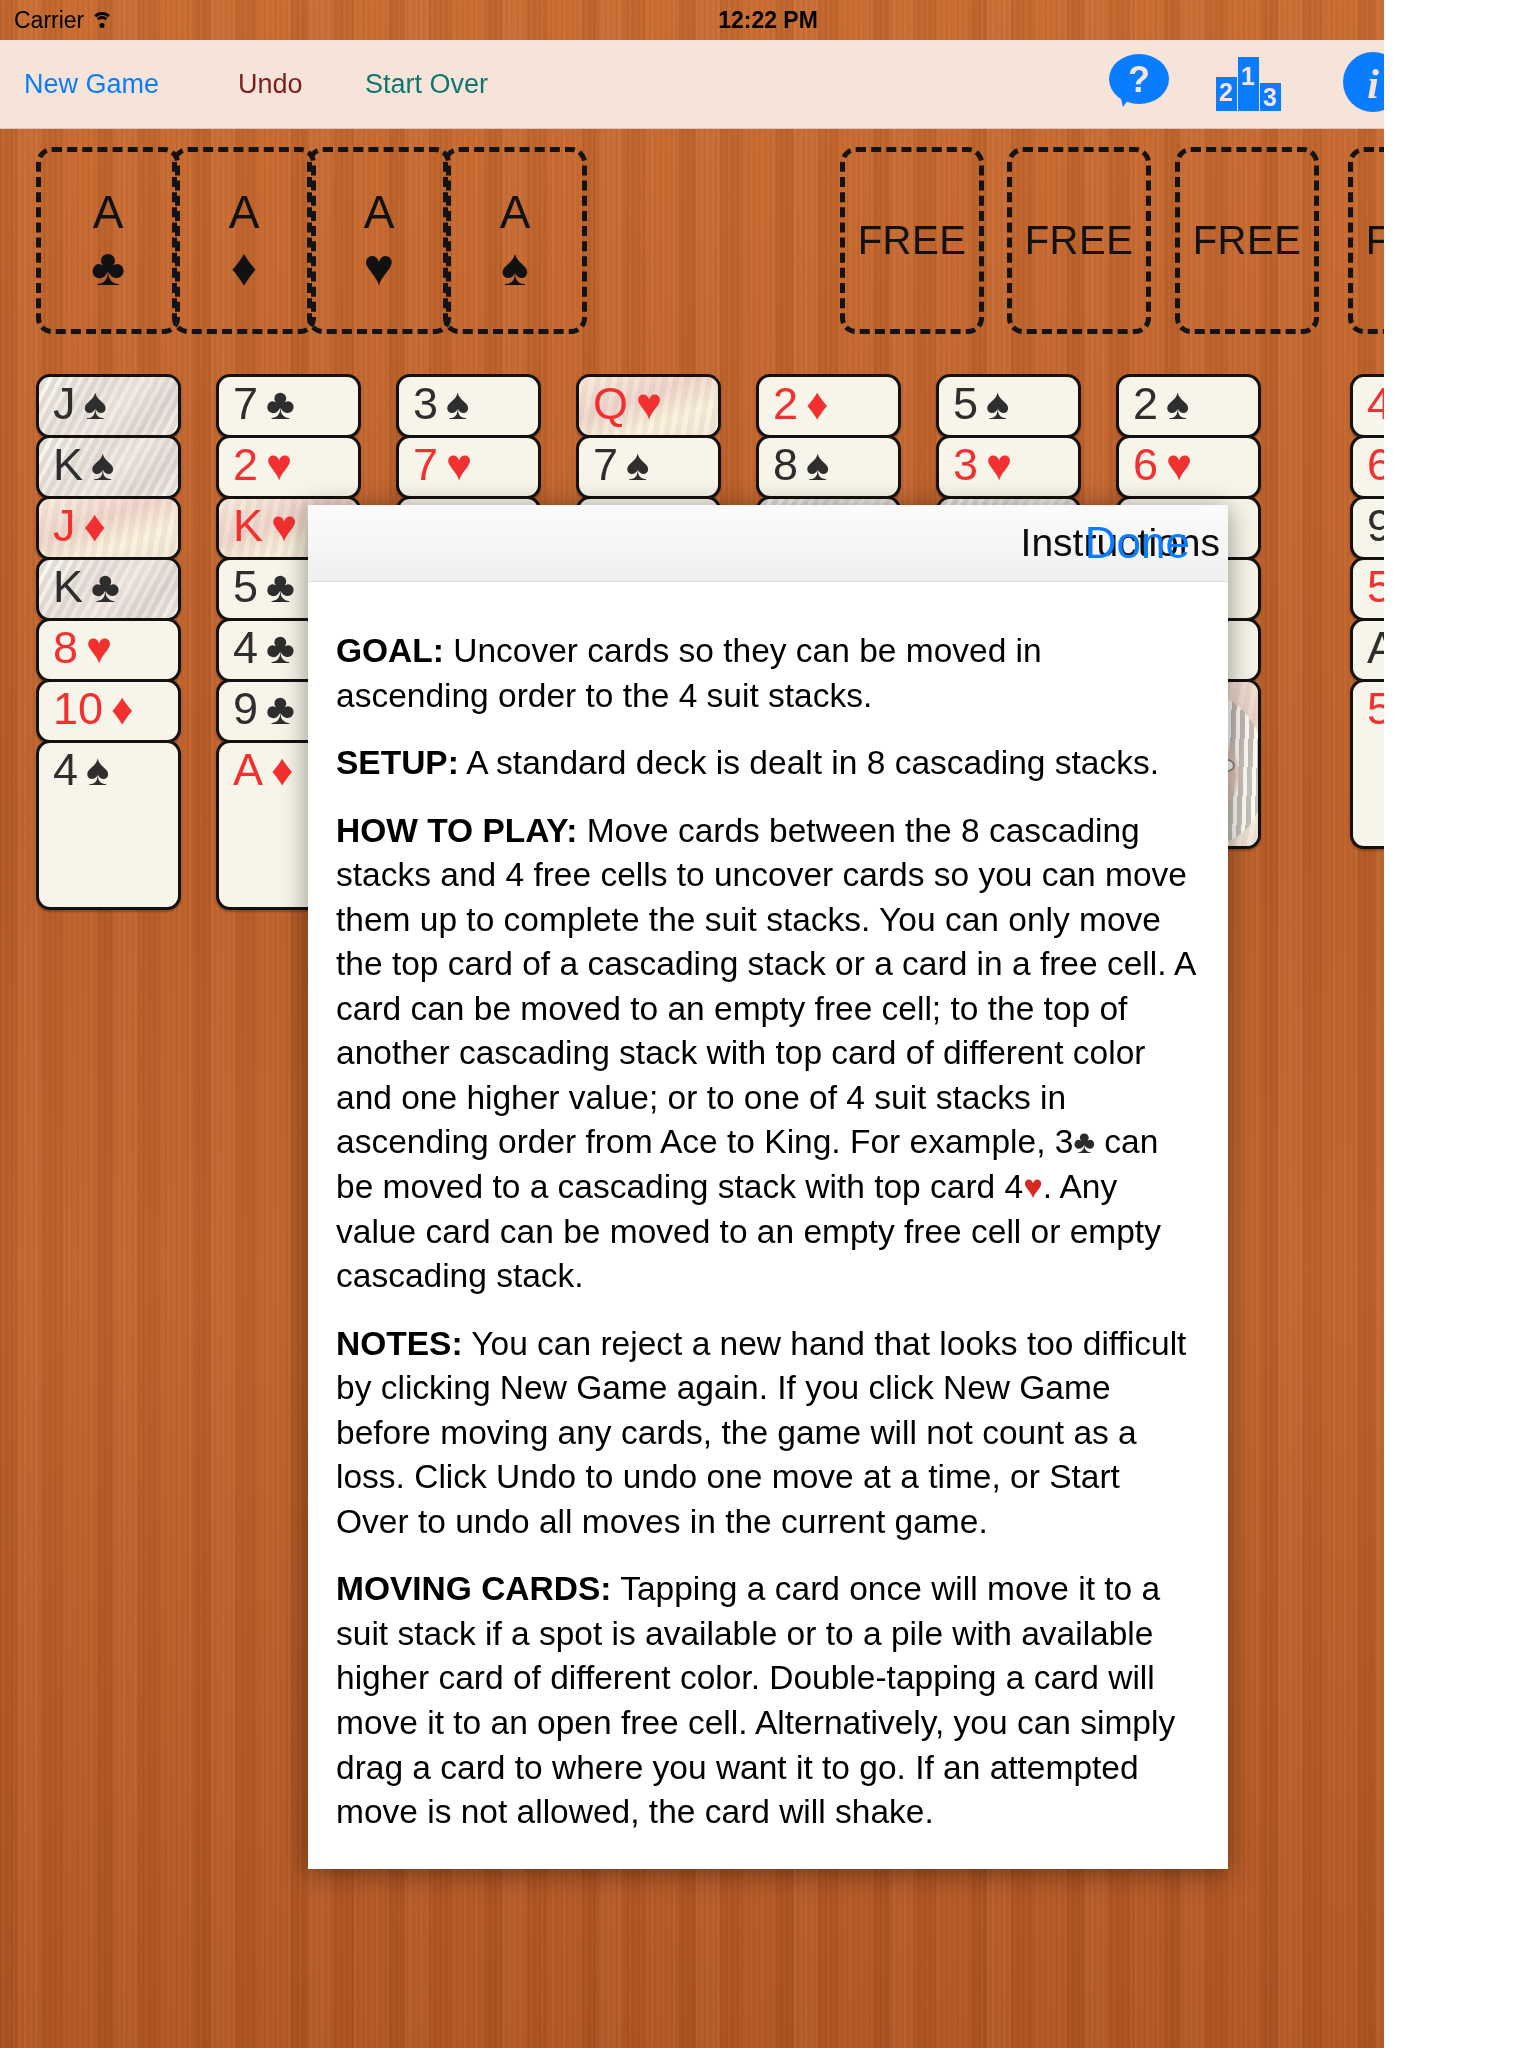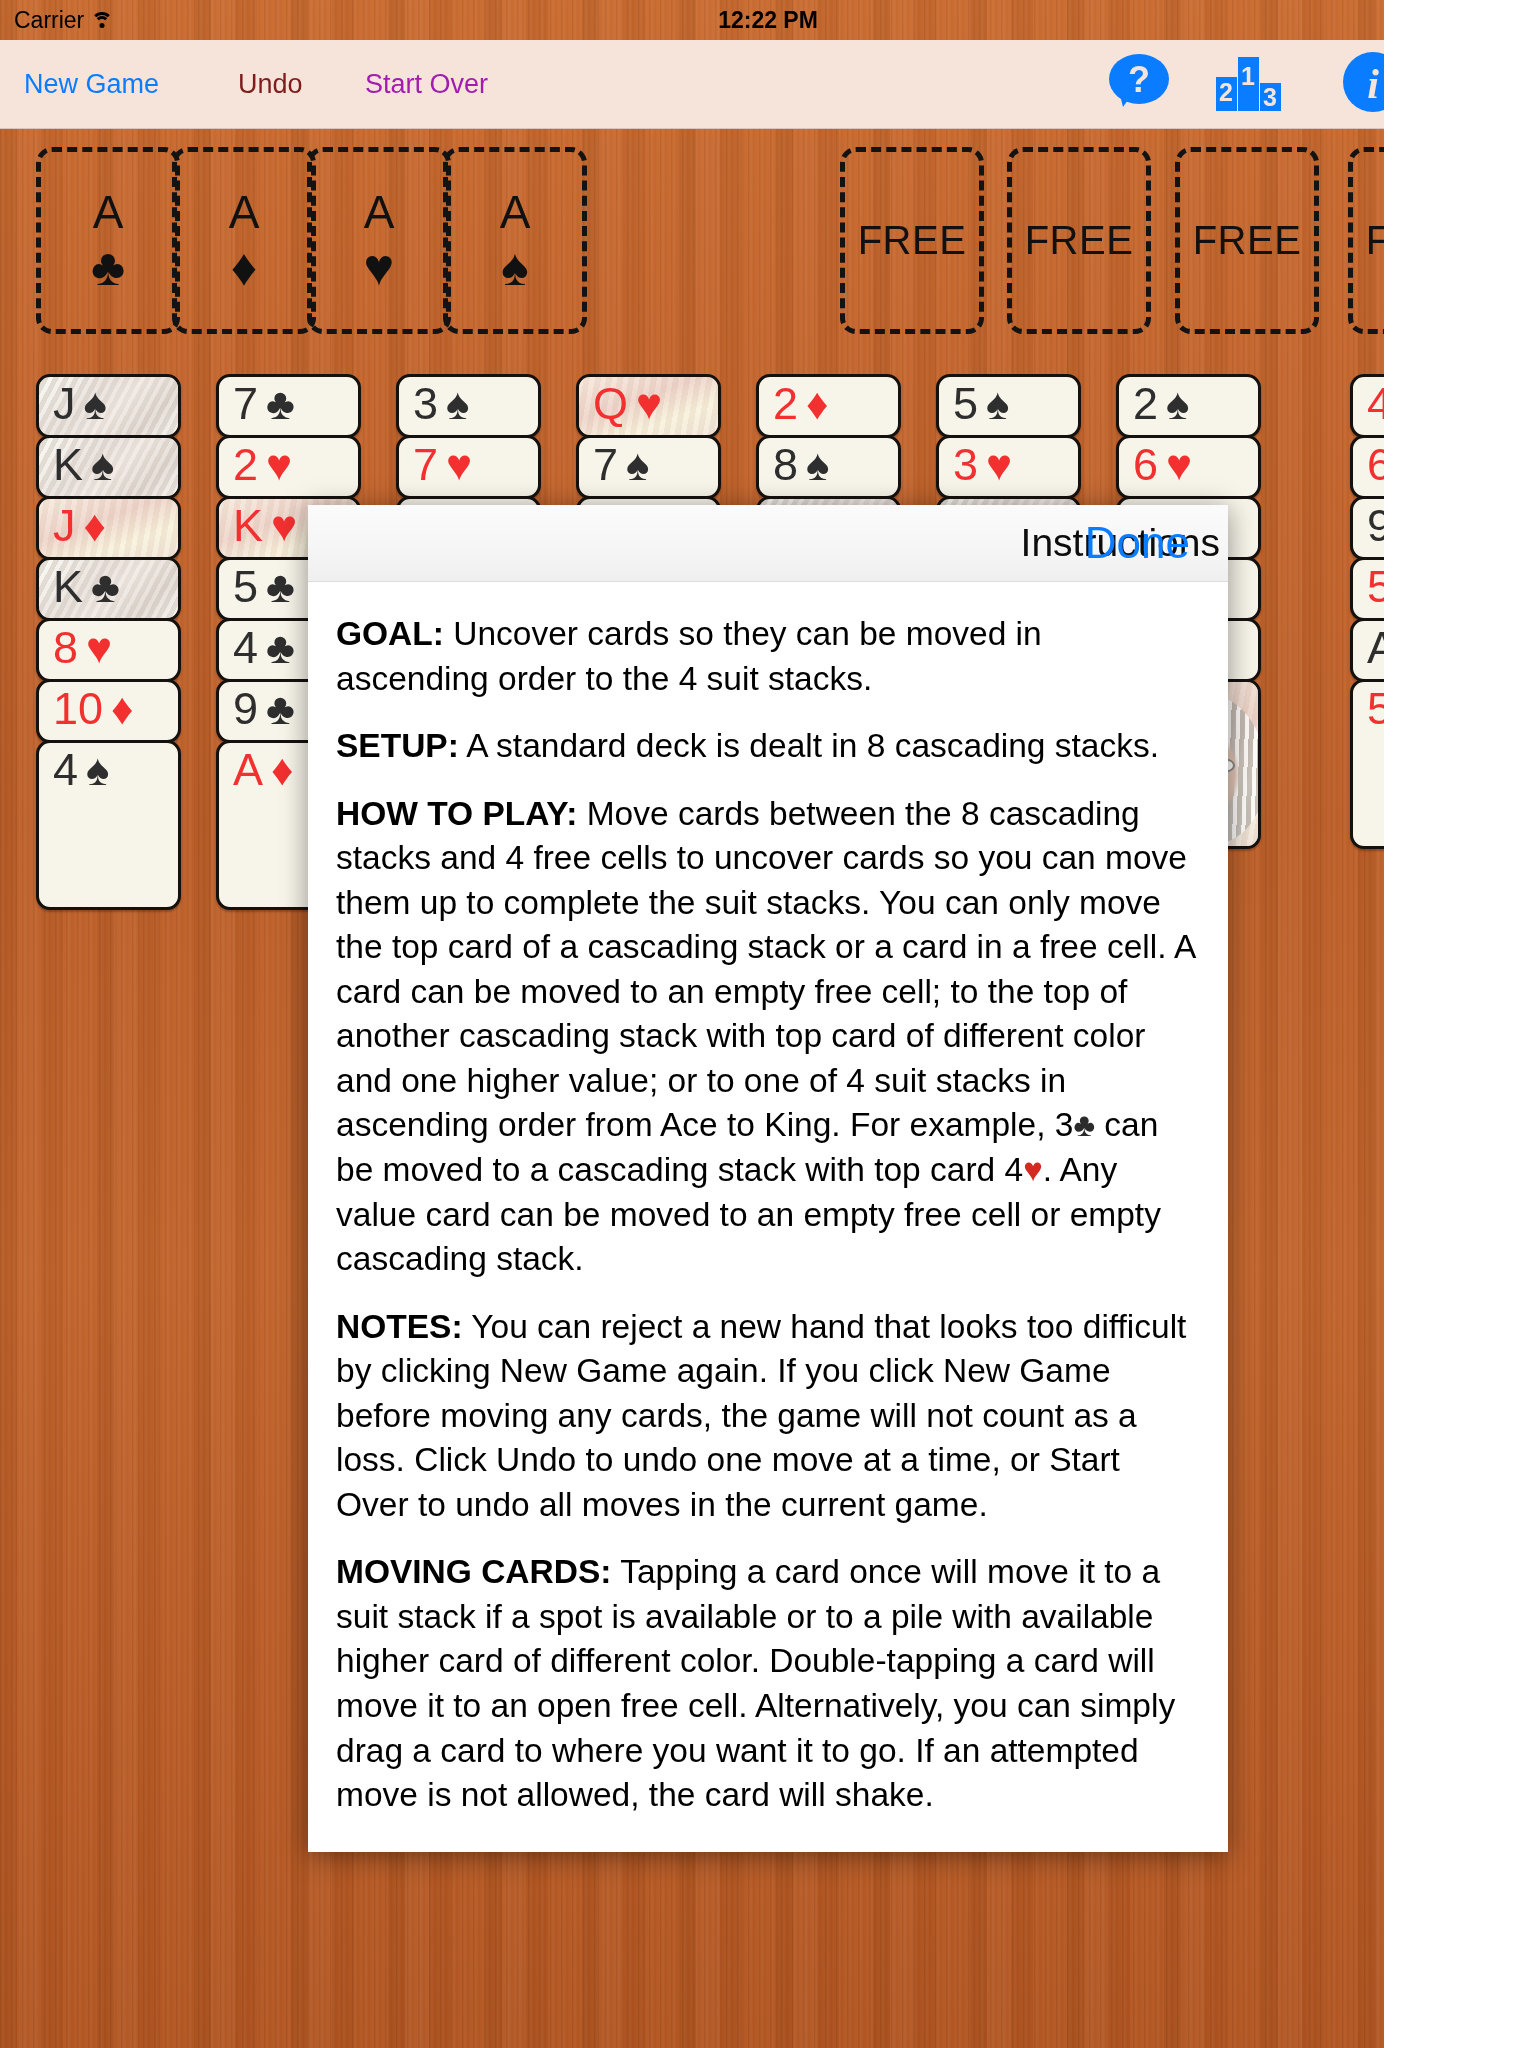--- a/index.html
+++ b/index.html
@@ -116,21 +116,21 @@
   }
   .tb-btn {
     position: absolute;
     top: 50%;
     transform: translateY(-50%);
     font-size: 27px;
     white-space: nowrap;
   }
   #btn-newgame { left: 24px; color: #0a7cff; }
   #btn-undo { left: 238px; color: #7f1d1d; }
-  #btn-startover { left: 365px; color: #a21caf; }
+  #btn-startover { left: 365px; color: #0f766e; }
 
   .tb-icon {
     position: absolute;
     top: 50%;
     transform: translateY(-50%);
   }
   #icon-help { right: 366px; }
   #icon-scores { right: 252px; }
   #icon-info { right: 132px; }
   #icon-settings { right: 14px; }
@@ -278,21 +278,21 @@
   }
   #dialog-done {
     position: absolute;
     right: 38px;
     top: 50%;
     transform: translateY(-50%);
     font-size: 44px;
     color: #0a7cff;
   }
   #dialog-body {
-    padding: 30px 30px 34px 28px;
+    padding: 47px 30px 34px 28px;
     font-size: 33.5px;
     line-height: 1.33;
     color: #000;
   }
   #dialog-body p { margin: 0 0 23px 0; }
   #dialog-body p:last-child { margin-bottom: 0; }
   #dialog-body b { font-weight: bold; }
   .inline-club { color: #2b2b2b; font-size: 33px; }
   .inline-heart { color: #d42a20; font-size: 33px; }
 </style>

